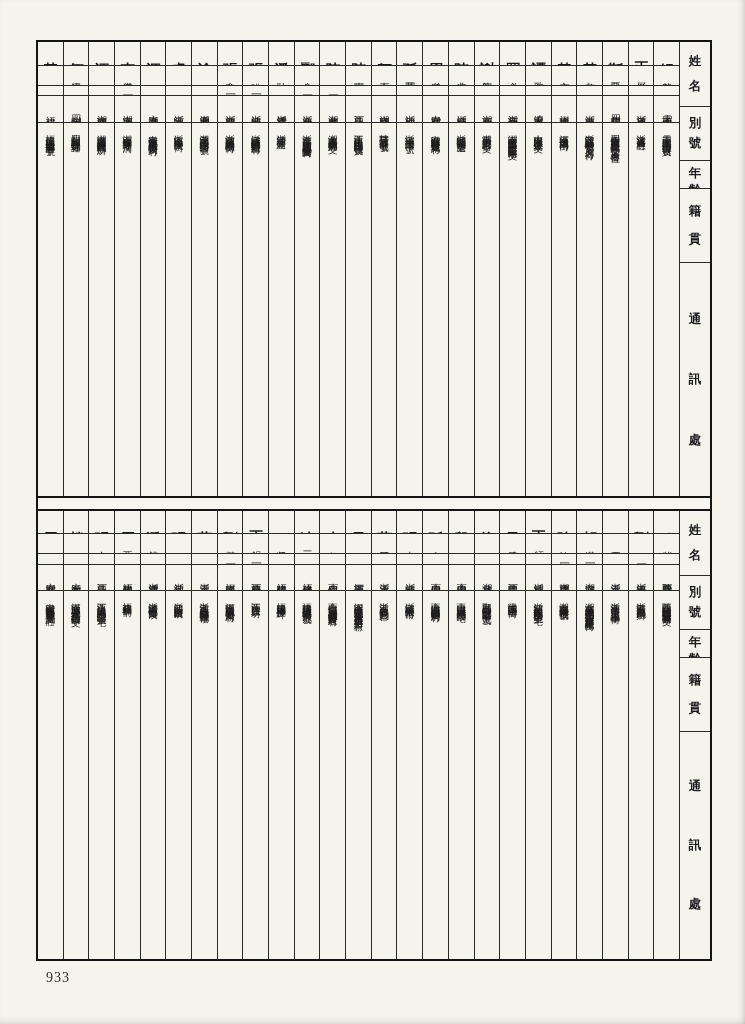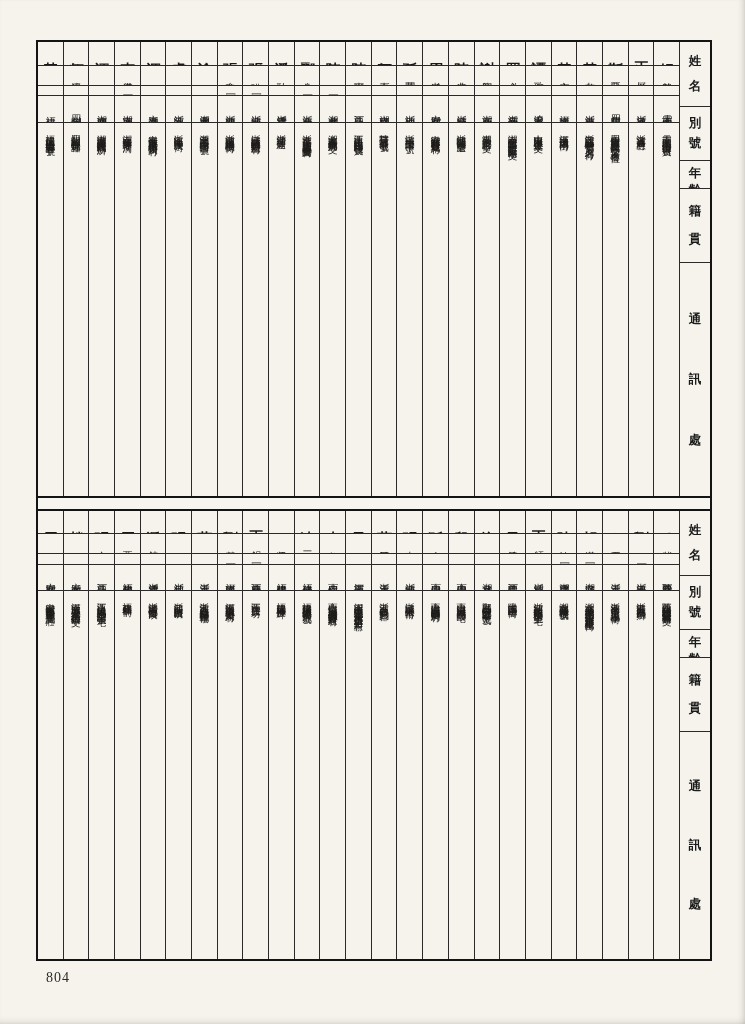--- a/index.html
+++ b/index.html
@@ -971,14 +971,14 @@
           </div>
           <div class="cell c-native">
             <div class="v na">安徽宿縣</div>
           </div>
           <div class="cell c-addr">
             <div class="ad">安徽宿縣臨渙集西北三十五里馬莊</div>
           </div>
         </div>
       </div>
   </div>
-  <div class="page-number">804</div>
+  <div class="page-number">933</div>
 </div>
 
 </body></html>

